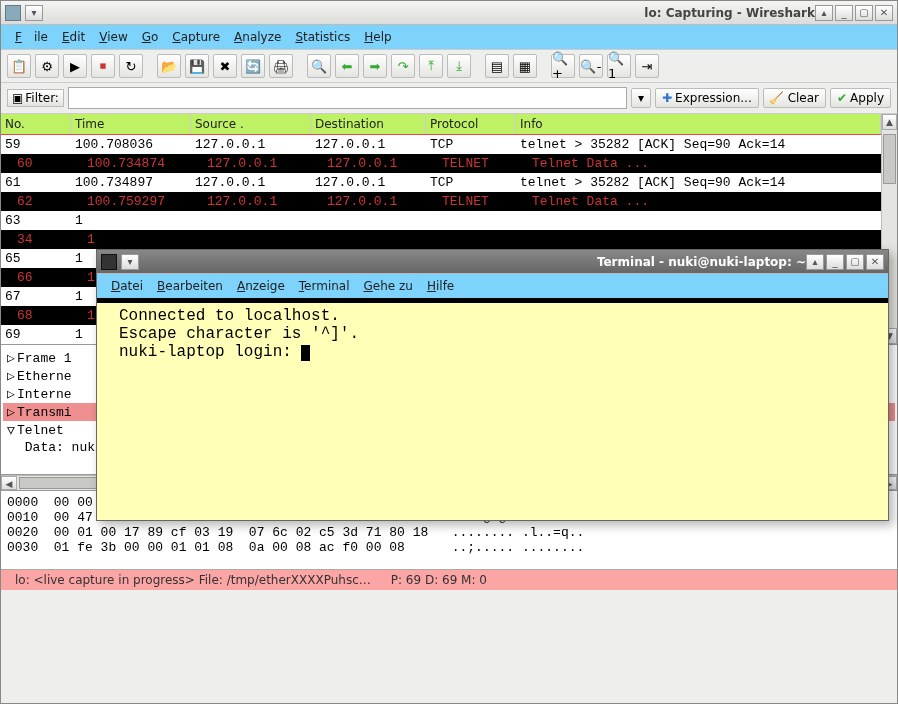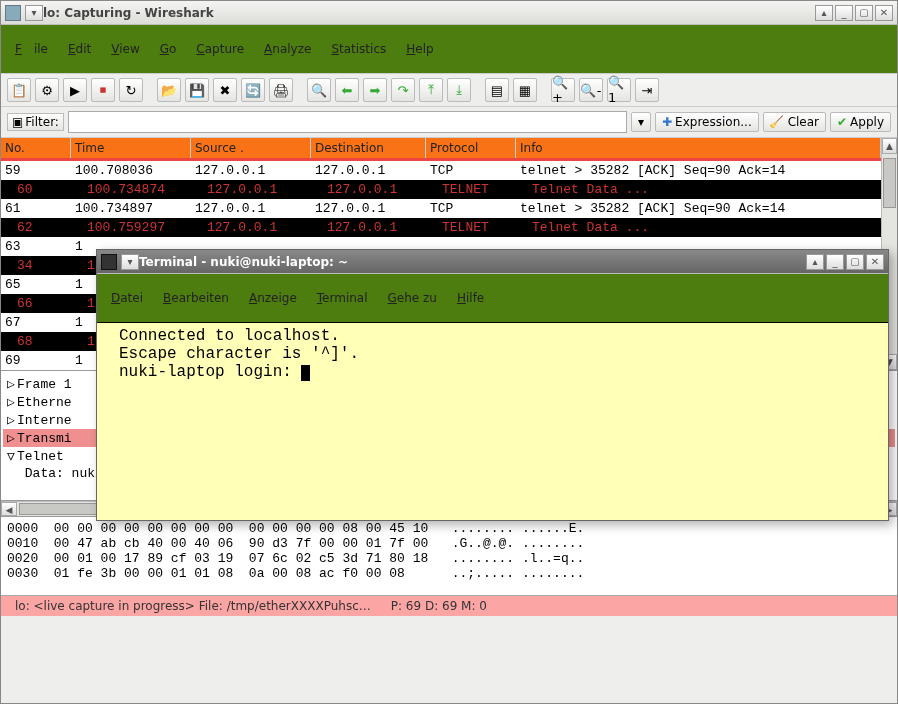--- a/index.html
+++ b/index.html
@@ -29,33 +29,33 @@
     align-items: center;
     padding: 0 4px;
     font-size: 12px;
     color: #555;
   }
   .titlebar .appicon {
     width: 16px; height:16px;
     background:#8ab; border:1px solid #678;
     margin-right:4px;
   }
-  .titlebar .t-center { flex:1; text-align:left; font-weight:bold; color:#444;}
+  .titlebar .t-center { flex:1; text-align:right; font-weight:bold; color:#444;}
   .winbtns { display:flex; gap:2px; }
   .winbtn {
     width:18px;height:16px;
     border:1px solid #999;
     background:linear-gradient(#fff,#ddd);
     font-size:10px; line-height:14px; text-align:center;
     color:#555;
   }
   .menubar {
-    display:flex; gap:8px;
-    padding: 15px 8px;
-    background:#4d7c0f;
+    display:flex; gap:2px;
+    padding: 3px 8px;
+    background:#7dd3fc;
     border-bottom:1px solid #ccc;
   }
   .menubar span { padding:2px 6px; color:#222; }
   .menubar span u { text-decoration: underline; }
   .toolbar {
     display:flex; align-items:center;
     gap:4px;
     padding:4px 6px;
     background:#eeeeec;
     border-bottom:1px solid #ccc;
@@ -102,22 +102,22 @@
     border-bottom:1px solid #999;
     position:relative;
   }
   .plhead, .plrow {
     display:grid;
     grid-template-columns: 70px 120px 120px 115px 90px 1fr 16px;
     font-family: "Courier New", monospace;
     font-size:13px;
   }
   .plhead {
-    background:#f97316;
-    border-bottom:3px solid #ef4444;
+    background:#bef264;
+    border-bottom:1px solid #ef4444;
   }
   .plhead div {
     border-right:1px solid #ccc;
     padding:3px 4px;
     font-family:"DejaVu Sans",Arial,sans-serif;
     font-size:12px;
     color:#222;
   }
   .plrow div { padding:2px 4px; white-space:nowrap; overflow:hidden; }
   .row-white { background:#fff; color:#000; }
@@ -183,21 +183,21 @@
     position:absolute;
     left:96px; top:249px;
     width:793px; height:272px;
     border:1px solid #666;
     background:#eeeeec;
     display:flex;flex-direction:column;
     box-shadow:4px 4px 10px rgba(0,0,0,.3);
   }
   .terminal .titlebar{background:linear-gradient(#888,#666);color:#fff;}
   .terminal .titlebar .t-center{color:#fff;}
-  .terminal .menubar{border-bottom:1px solid #000000;align-items:flex-end;}
+  .terminal .menubar{border-bottom:5px solid #000000;align-items:flex-end;}
   .termbody{
     flex:1;
     background:#ffffb8;
     font-family:"Courier New",monospace;
     font-size:16px;
     color:#000;
     padding:4px 22px;
     white-space:pre;
     overflow:hidden;
   }

